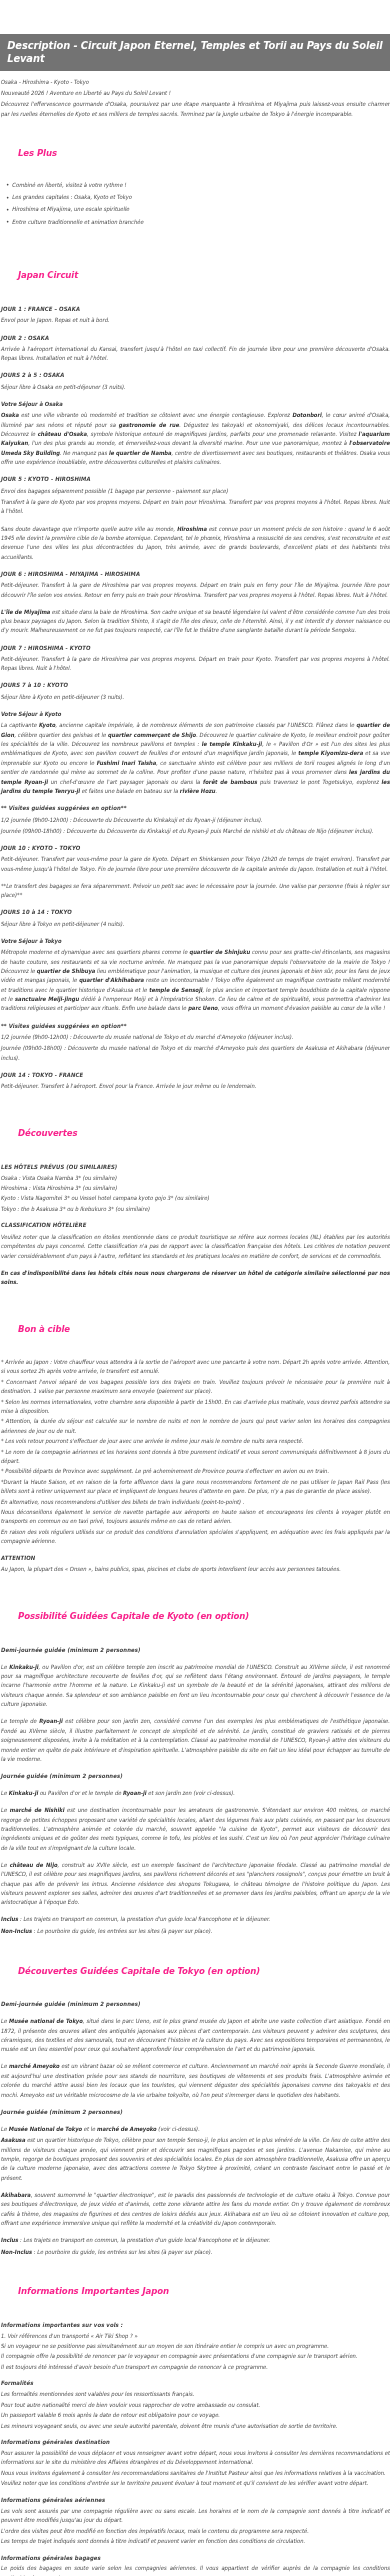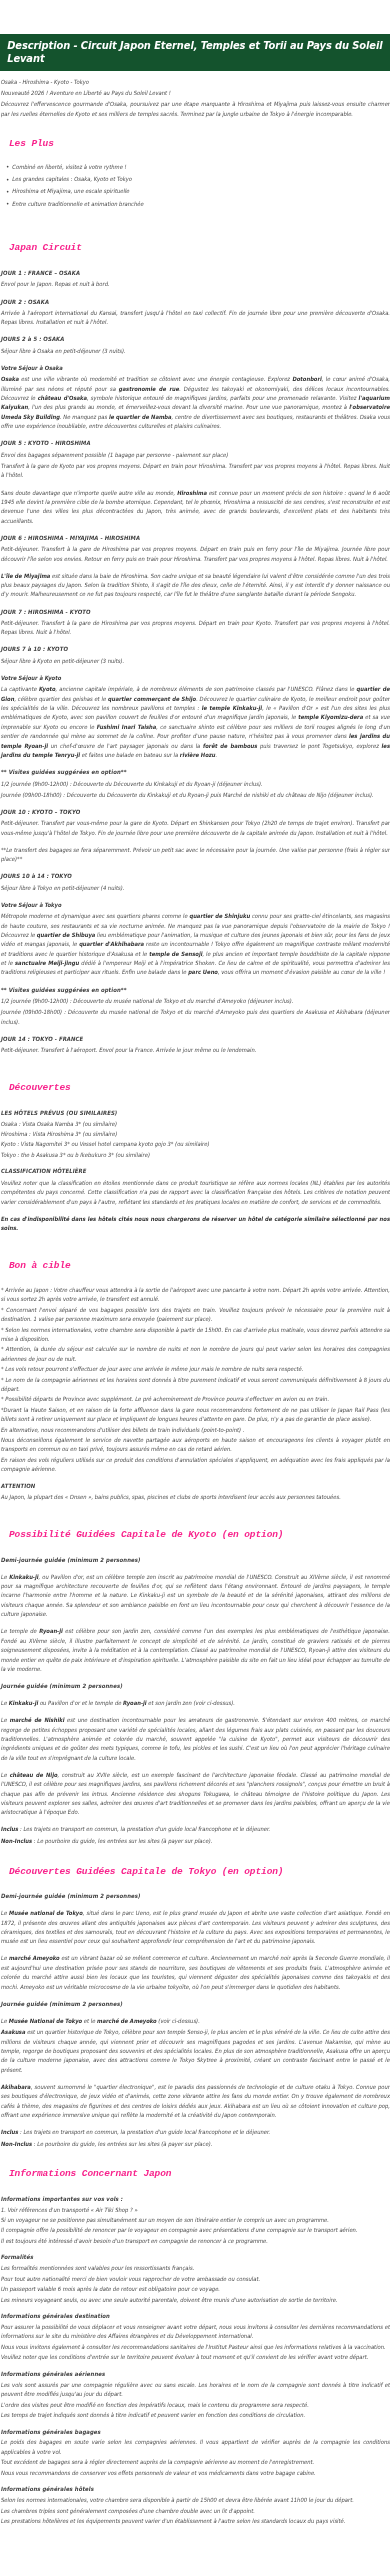--- a/index.html
+++ b/index.html
@@ -13,21 +13,21 @@
     color: #4a4a4a;
     font-style: italic;
     font-size: 5.8px;
     line-height: 1.62;
     -webkit-font-smoothing: antialiased;
   }
   .page { width: 391px; padding: 0; }
 
   
   .banner {
-    background: #14532d;
+    background: #737373;
     color: #ffffff;
     padding: 4.6px 7.2px 5.7px 7.2px;
     margin: 34px 0 0 0;
   }
   .banner h1 {
     margin: 0;
     font-size: 11px;
     font-weight: 700;
     font-style: italic;
     line-height: 1.21;
@@ -45,25 +45,24 @@
   .spacer-sm { height: 5.7px; }
   .spacer-md { height: 10.3px; }
   .spacer-lg { height: 17.5px; }
   .spacer-xl { height: 24px; }
 
   h2.section {
     color: #f8238c;
     font-size: 9.5px;
     font-weight: 700;
     font-style: italic;
-    margin: 8px;
+    margin: 17px;
     padding: 0;
     line-height: 1.25;
     letter-spacing: -0.1px;
-    font-family: Liberation Mono, monospace;
   }
   h3.sub {
     color: #3f3f3f;
     font-size: 5.9px;
     font-weight: 700;
     font-style: italic;
     margin: 0;
     padding: 1px 0;
     line-height: 1.6;
     letter-spacing: 0.1px;
@@ -263,21 +262,21 @@
     <div class="spacer-sm"></div>
     <p class="para">Le <b>Musée National de Tokyo</b> et le <b>marché de Ameyoko</b> (voir ci-dessus).</p>
     <p class="para just"><b>Asakusa</b> est un quartier historique de Tokyo, célèbre pour son temple Senso-ji, le plus ancien et le plus vénéré de la ville. Ce lieu de culte attire des millions de visiteurs chaque année, qui viennent prier et découvrir ses magnifiques pagodes et ses jardins. L'avenue Nakamise, qui mène au temple, regorge de boutiques proposant des souvenirs et des spécialités locales. En plus de son atmosphère traditionnelle, Asakusa offre un aperçu de la culture moderne japonaise, avec des attractions comme le Tokyo Skytree à proximité, créant un contraste fascinant entre le passé et le présent.</p>
     <div class="spacer-sm"></div>
     <p class="para just"><b>Akihabara</b>, souvent surnommé le "quartier électronique", est le paradis des passionnés de technologie et de culture otaku à Tokyo. Connue pour ses boutiques d'électronique, de jeux vidéo et d'animés, cette zone vibrante attire les fans du monde entier. On y trouve également de nombreux cafés à thème, des magasins de figurines et des centres de loisirs dédiés aux jeux. Akihabara est un lieu où se côtoient innovation et culture pop, offrant une expérience immersive unique qui reflète la modernité et la créativité du Japon contemporain.</p>
     <div class="spacer-sm"></div>
     <p class="para"><b>Inclus</b> : Les trajets en transport en commun, la prestation d'un guide local francophone et le déjeuner.</p>
     <p class="para"><b>Non-Inclus</b> : Le pourboire du guide, les entrées sur les sites (à payer sur place).</p>
     <div class="spacer-md"></div>
 
-    <h2 class="section">Informations Concernant Japon</h2>
+    <h2 class="section">Informations Importantes Japon</h2>
     <div class="spacer-sm"></div>
     <h3 class="sub">Informations importantes sur vos vols :</h3>
     <div class="tight">
       <p class="para just">1. Voir références d'un transporté « Air Tiki Shop ? »</p>
       <p class="para just">Si un voyageur ne se positionne pas simultanément sur un moyen de son itinéraire entier le compris un avec un programme.</p>
       <p class="para just">Il compagnie offre la possibilité de renoncer par le voyageur en compagnie avec présentations d'une compagnie sur le transport aérien.</p>
       <p class="para just">Il est toujours été intéressé d'avoir besoin d'un transport en compagnie de renoncer à ce programme.</p>
     </div>
     <div class="spacer-sm"></div>
     <h3 class="sub">Formalités</h3>

